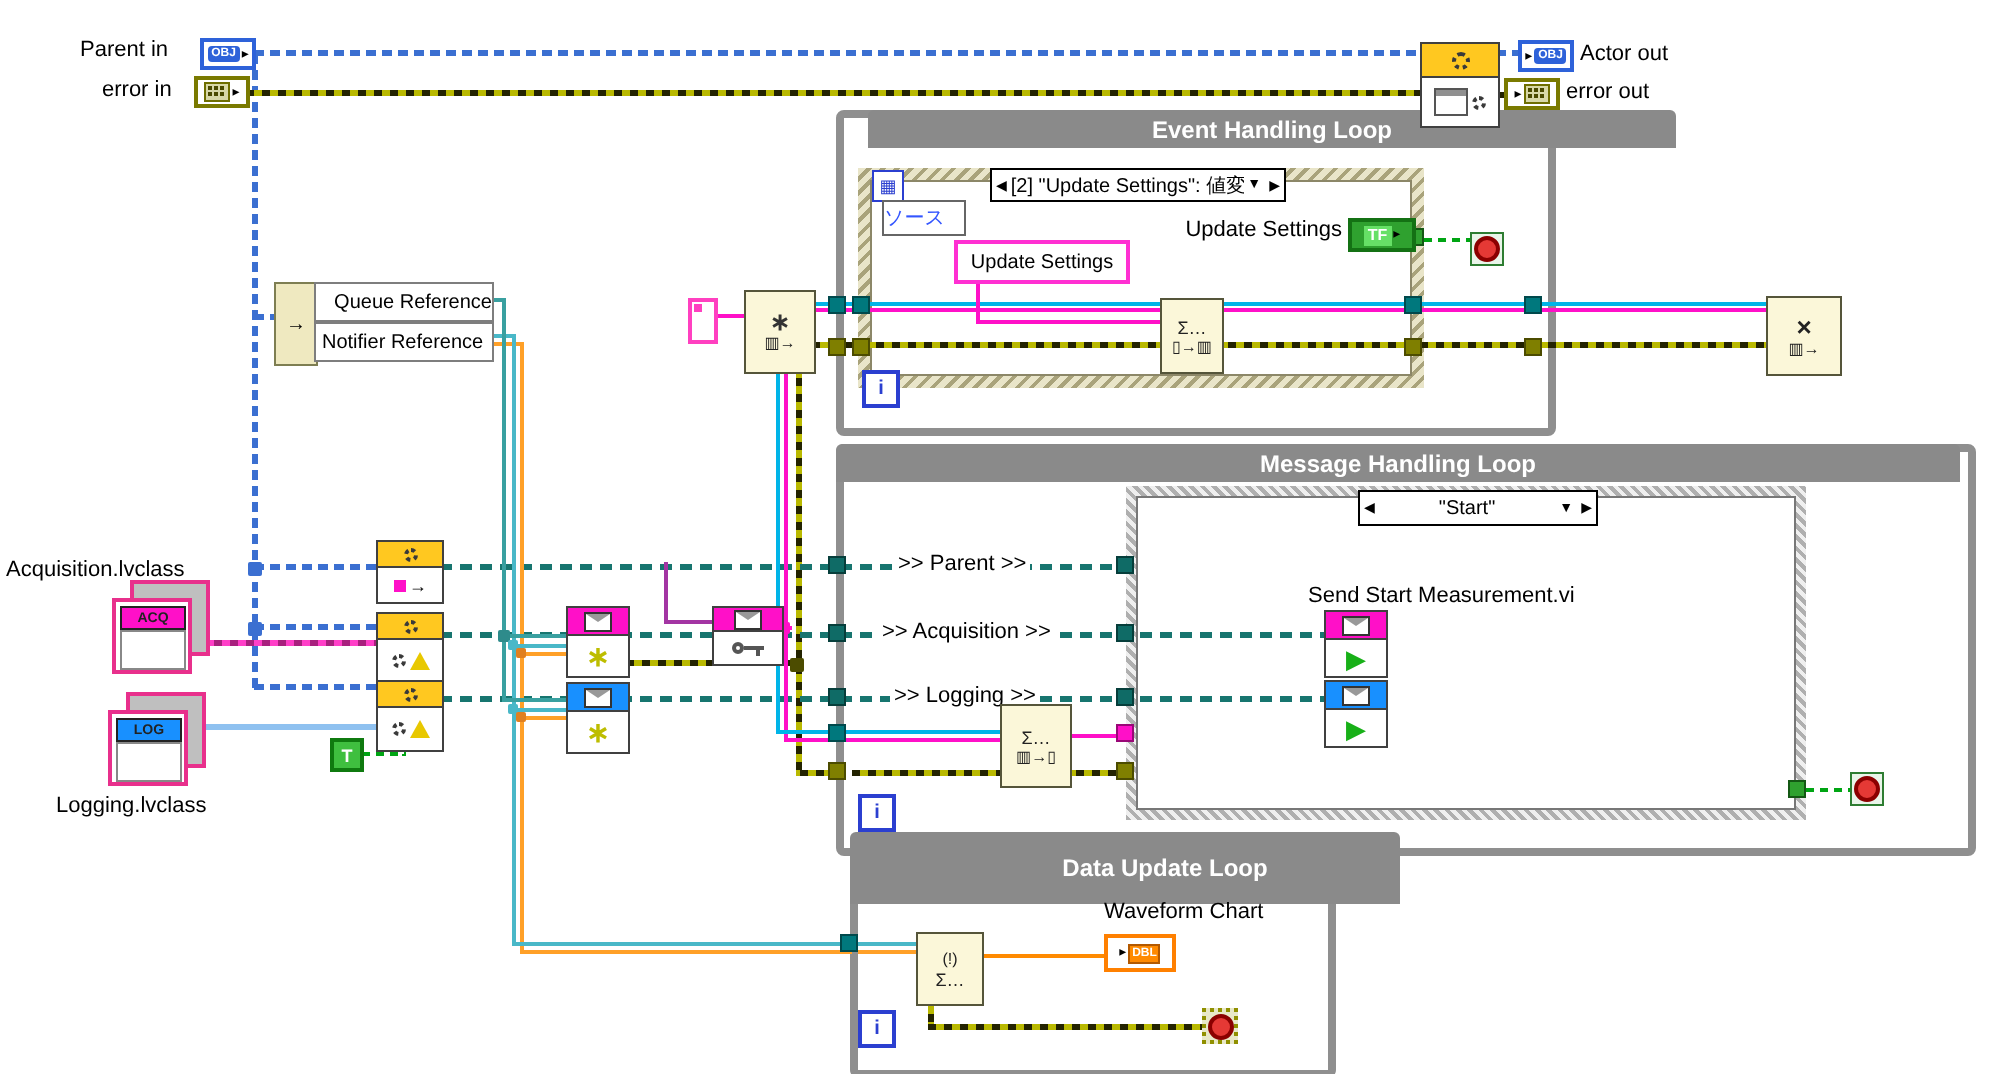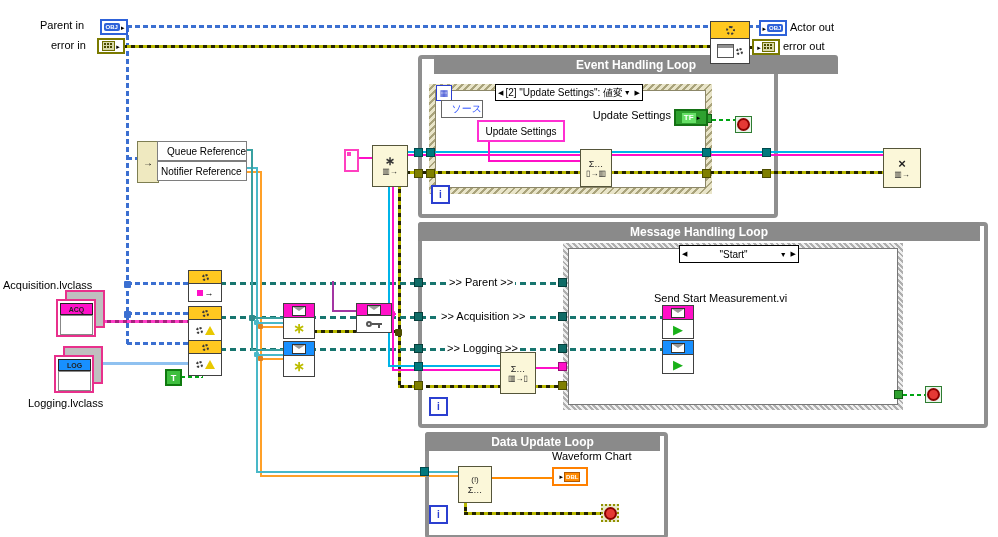--- a/index.html
+++ b/index.html
@@ -70,21 +70,21 @@
           border:2px solid #147114;background:#2FA12F;box-sizing:border-box;}
   .tfbox{background:#66E066;color:#fff;font-size:8px;font-weight:bold;padding:0 2px;line-height:10px;}
   .dblterm{position:absolute;border:2px solid #FF8000;background:#fff;display:flex;align-items:center;
            justify-content:center;gap:1px;box-sizing:border-box;}
   .dblchip{background:#FF8A00;border:1px solid #B35900;color:#fff;font-size:6px;font-weight:bold;padding:0 1px;line-height:8px;}
   .stopbtn{position:absolute;border:1px solid #2E7D32;background:#EAF5EA;display:flex;align-items:center;justify-content:center;box-sizing:border-box;}
   .reddot{width:9px;height:9px;background:#E53935;border:2px solid #8B0000;border-radius:50%;}
   .refbox{position:absolute;border:2px solid #FF2FD2;background:#fff;font-size:10px;display:flex;
           align-items:center;justify-content:center;white-space:nowrap;}
   .tab{position:absolute;border:1px solid #666;background:#fff;color:#3355FF;font-size:10px;
-       display:flex;align-items:center;justify-content:flex-end;}
+       display:flex;align-items:center;justify-content:flex-start;}
   .gridterm{position:absolute;border:1px solid #2B3FD0;background:#fff;color:#2B3FD0;font-size:9px;
             display:flex;align-items:center;justify-content:center;}
   
   .ubblock{position:absolute;background:#EFE9C0;border:1px solid #7E7E52;display:flex;align-items:center;justify-content:center;font-weight:bold;font-size:10px;}
   .ubfield{position:absolute;background:#fff;border:1px solid #7E7E7E;font-size:10px;display:flex;align-items:center;padding-left:3px;box-sizing:border-box;white-space:nowrap;}
   .cubeback{position:absolute;background:#BFBFBF;border:2px solid #E8308C;box-sizing:border-box;}
   .cubefront{position:absolute;background:#fff;border:2px solid #E8308C;box-sizing:border-box;}
   .cubeband{position:absolute;border:1px solid #222;font-size:7px;font-weight:bold;color:#222;
             display:flex;align-items:center;justify-content:center;}
   .cubewin{position:absolute;border:1px solid #888;background:#fff;}
@@ -106,21 +106,21 @@
 
   <div class="loop" style="left:418px;top:55px;width:352px;height:155px;"></div>
   <div class="loopbar" style="left:418px;top:55px;width:404px;height:19px;margin-left:16px;">
     <span>Event Handling Loop</span>
   </div>
   <div class="loop" style="left:418px;top:222px;width:562px;height:198px;"></div>
   <div class="loopbar" style="left:418px;top:222px;width:562px;height:19px;">
     <span>Message Handling Loop</span>
   </div>
   <div class="loop" style="left:425px;top:432px;width:235px;height:99px;"></div>
-  <div class="loopbar" style="left:425px;top:432px;width:235px;height:19px;">
+  <div class="loopbar" style="left:425px;top:416px;width:235px;height:36px;padding-left:40px;">
     <span>Data Update Loop</span>
   </div>
 
   <div class="ehstruct" style="left:429px;top:84px;width:283px;height:110px;">
     <div class="structinner"></div>
   </div>
   <div class="casestruct" style="left:563px;top:243px;width:340px;height:167px;">
     <div class="caseinner"></div>
   </div>
 

